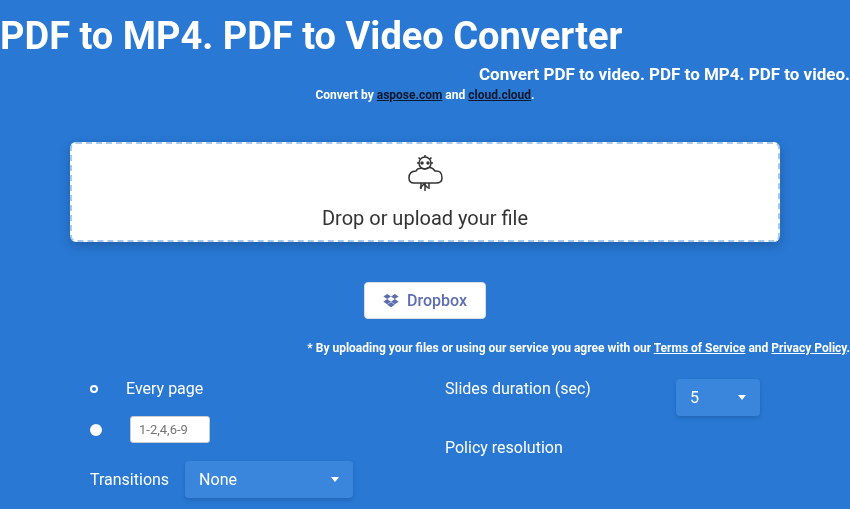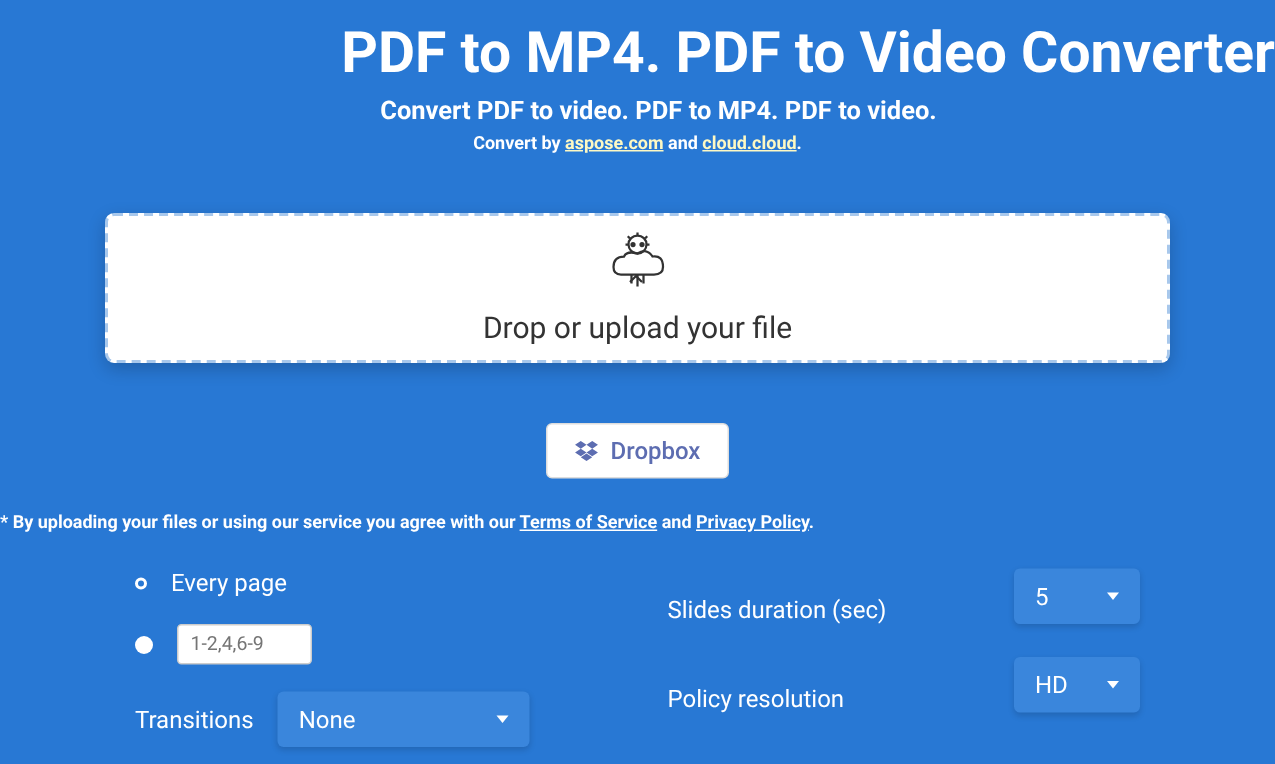--- a/index.html
+++ b/index.html
@@ -7,38 +7,38 @@
       font-family: -apple-system, BlinkMacSystemFont, 'Segoe UI', Roboto, Arial, sans-serif;
       background: #2878d4;
       color: #fff;
       width: 850px;
       height: 509px;
       overflow: hidden;
     }
     .page-title {
       font-size: 38px;
       font-weight: 700;
-      text-align: right;
+      text-align: left;
       padding-top: 14px;
     }
     .subtitle {
       font-size: 17px;
       font-weight: 700;
-      text-align: center;
+      text-align: right;
       margin-top: 6px;
       padding-left: 28px;
     }
     .powered {
       font-size: 12px;
       font-weight: 700;
       text-align: center;
       margin-top: 4px;
     }
     .powered a {
-      color: #fef9c3;
+      color: #0f172a;
       text-decoration: underline;
     }
     .dropzone {
       background: #fff;
       border: 2px dashed #a8c8ec;
       border-radius: 6px;
       margin: 40px 70px 0 70px;
       padding: 10px 0;
       text-align: center;
       box-shadow: 0 4px 12px rgba(0,0,0,0.2);
@@ -68,38 +68,39 @@
       padding: 8px 18px;
       font-size: 16px;
       font-weight: 500;
       cursor: pointer;
       font-family: inherit;
     }
     .dropbox-icon { width: 16px; height: 14px; }
     .terms-line {
       font-size: 12px;
       font-weight: 700;
-      text-align: left;
+      text-align: right;
       margin-top: 22px;
+      padding-left: 20px;
     }
     .terms-line a {
       color: #fff;
       text-decoration: underline;
     }
     .options {
       margin-top: 24px;
       padding: 0 90px 0 90px;
       display: grid;
       grid-template-columns: 1fr 1fr;
       column-gap: 40px;
     }
     .radio-row {
       display: flex;
       align-items: center;
-      gap: 16px;
+      gap: 28px;
       margin-bottom: 18px;
       font-size: 16px;
     }
     .radio {
       width: 12px; height: 12px;
       border-radius: 50%;
       background: #fff;
       position: relative;
       flex-shrink: 0;
     }
@@ -108,26 +109,26 @@
       border: 2px solid #fff;
       width: 8px; height: 8px;
     }
     .page-range-input {
       background: #fff;
       border: 1px solid #ccc;
       border-radius: 3px;
       padding: 5px 8px;
       font-size: 13px;
       color: #666;
-      width: 90px;
+      width: 80px;
       font-family: inherit;
     }
     .select-row {
       display: flex;
-      align-items: flex-end;
+      align-items: flex-start;
       gap: 18px;
       margin-bottom: 22px;
       font-size: 16px;
     }
     .select-row .label { flex: 1; }
     .select {
       background: #3a86dc;
       color: #fff;
       border: none;
       border-radius: 4px;
@@ -215,19 +216,15 @@
   <div>
     <div class="select-row">
       <span class="label">Slides duration (sec)</span>
       <div class="select">
         <span>5</span>
         <span class="caret"></span>
       </div>
     </div>
     <div class="select-row">
       <span class="label">Policy resolution</span>
-      <div class="select">
-        <span>HD</span>
-        <span class="caret"></span>
-      </div>
     </div>
   </div>
 </div>
 
 </body></html>

